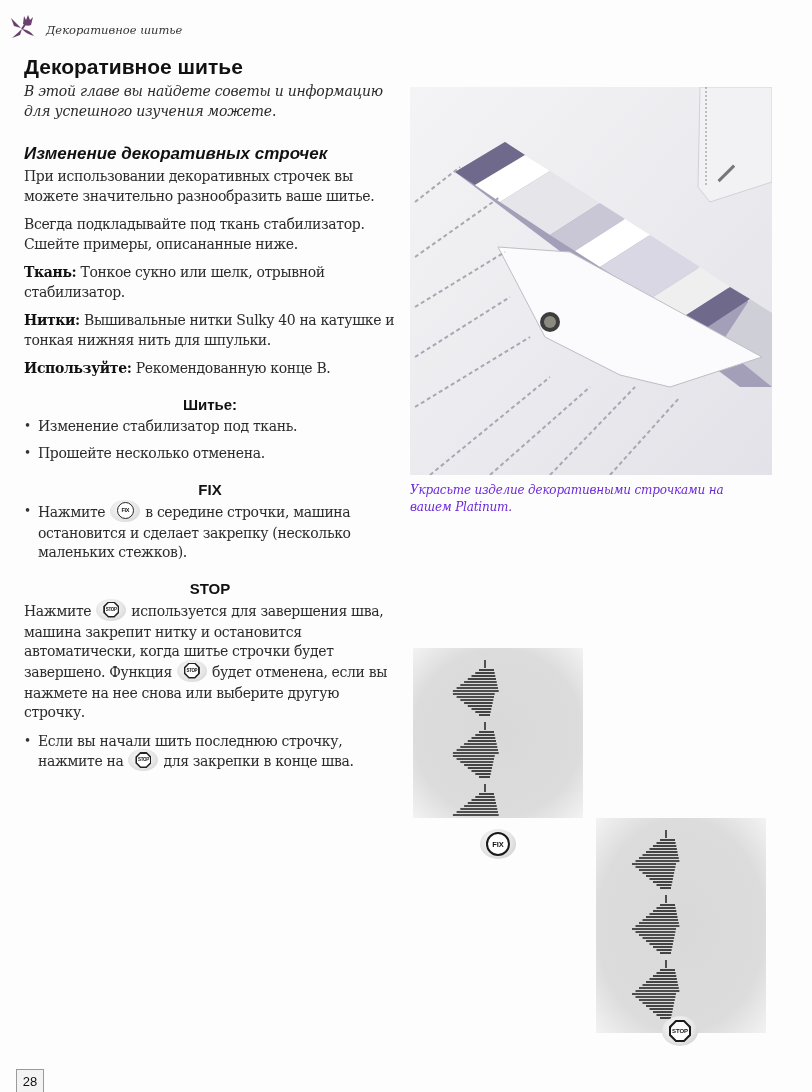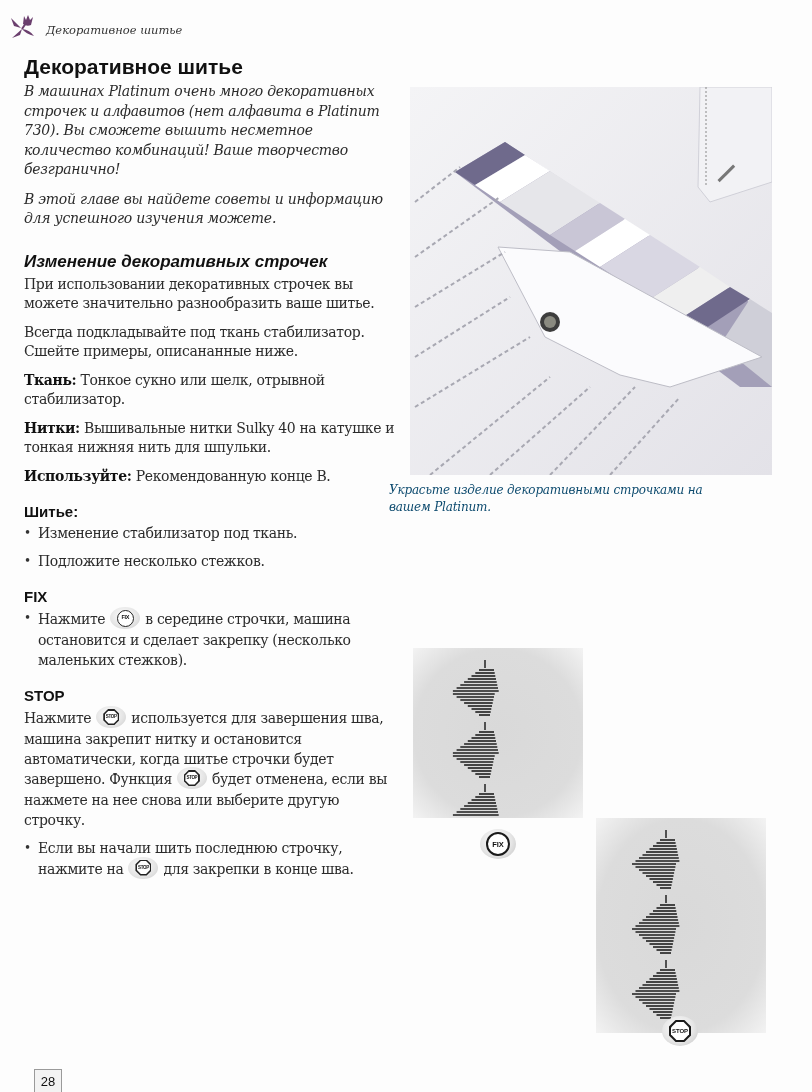--- a/index.html
+++ b/index.html
@@ -12,93 +12,92 @@
 
   
   .running-head { left: 8px; top: 14px; display: flex; align-items: center; gap: 8px; }
   .running-head .rh-text { font-style: italic; font-size: 11.5px; color: #333; font-family: "DejaVu Serif", serif; }
 
   
   .left-col { left: 24px; top: 54px; width: 372px; }
   h1 { margin: 0; font-family: "Liberation Sans", sans-serif; font-weight: bold; font-size: 21px; color: #111; line-height: 26px; }
   .intro { font-style: italic; font-size: 14px; line-height: 19.5px; margin: 2px 0 10px 0; color: #2b2b2b; font-family: "DejaVu Serif", serif; letter-spacing: -0.25px; }
   h2 { margin: 22px 0 2px 0; font-family: "Liberation Sans", sans-serif; font-weight: bold; font-size: 17px; color: #111; line-height: 22px; font-style: italic; }
-  h3 { margin: 16px 0 2px 0; font-family: "Liberation Sans", sans-serif; font-weight: bold; font-size: 15px; color: #111; line-height: 20px; }
+  h3 { margin: 16px 0 2px 0; font-family: "Liberation Sans", sans-serif; font-weight: bold; font-size: 15px; color: #111; line-height: 20px; text-align: center; }
   p.body { margin: 0 0 9px 0; font-size: 14px; line-height: 19.5px; letter-spacing: -0.35px; font-family: "DejaVu Serif", serif; color: #2b2b2b; }
   p.body b { color: #111; }
   ul.bullets { list-style: none; margin: 0 0 8px 0; padding: 0; }
   ul.bullets li { position: relative; padding-left: 14px; font-size: 14px; line-height: 19.5px; letter-spacing: -0.35px; margin-bottom: 8px; color: #2b2b2b; }
   ul.bullets li::before { content: "•"; position: absolute; left: 0; top: 0; font-size: 12px; color: #333; }
 
   
   .mbtn {
     display: inline-flex; align-items: center; justify-content: center;
     width: 30px; height: 22px; border-radius: 50%;
     background: radial-gradient(ellipse at 45% 40%, #ffffff 0%, #e4e4e4 60%, #c8c8c8 100%);
     vertical-align: middle; margin: 0 5px; position: relative; top: -2px;
   }
   .mbtn .ring { width: 15px; height: 15px; border: 1.6px solid #222; border-radius: 50%; display: flex; align-items: center; justify-content: center; font-family: "Liberation Sans", sans-serif; font-weight: bold; font-size: 5.5px; color: #111; background: #fff; }
   .mbtn .oct { width: 16px; height: 16px; background: #222; clip-path: polygon(30% 0,70% 0,100% 30%,100% 70%,70% 100%,30% 100%,0 70%,0 30%); display:flex; align-items:center; justify-content:center; }
   .mbtn .oct span { width: 13px; height: 13px; background: #fff; clip-path: polygon(30% 0,70% 0,100% 30%,100% 70%,70% 100%,30% 100%,0 70%,0 30%); display:flex; align-items:center; justify-content:center; font-family: "Liberation Sans", sans-serif; font-weight: bold; font-size: 4.5px; color:#111; }
 
   
   .photo { left: 410px; top: 87px; width: 362px; height: 388px; overflow: hidden; background: #ecebef; }
-  .caption { left: 389px; top: 482px; width: 350px; font-style: italic; font-size: 12px; line-height: 17px; color: #0c4a6e; font-family: "DejaVu Serif", serif; letter-spacing: -0.2px; }
+  .caption { left: 410px; top: 482px; width: 350px; font-style: italic; font-size: 12px; line-height: 17px; color: #6d28d9; font-family: "DejaVu Serif", serif; letter-spacing: -0.2px; }
 
   
   .stitch-panel { background: radial-gradient(ellipse at center, #d9d9d9 0%, #dcdcdc 70%, #f3f3f3 100%); }
   .panel-fix { left: 413px; top: 648px; width: 170px; height: 170px; }
   .panel-stop { left: 596px; top: 818px; width: 170px; height: 215px; }
   .big-btn {
     width: 36px; height: 30px; border-radius: 50%;
     background: radial-gradient(ellipse at 45% 40%, #ffffff 0%, #e6e6e6 55%, #bfbfbf 100%);
     display: flex; align-items: center; justify-content: center;
   }
   .big-btn .ring { width: 20px; height: 20px; border: 2px solid #1a1a1a; border-radius: 50%; background:#fff; display:flex; align-items:center; justify-content:center; font-family: "Liberation Sans", sans-serif; font-weight:bold; font-size:7.5px; color:#111; }
   .big-btn .oct { width: 22px; height: 22px; background:#1a1a1a; clip-path: polygon(30% 0,70% 0,100% 30%,100% 70%,70% 100%,30% 100%,0 70%,0 30%); display:flex; align-items:center; justify-content:center; }
   .big-btn .oct span { width: 18px; height: 18px; background:#fff; clip-path: polygon(30% 0,70% 0,100% 30%,100% 70%,70% 100%,30% 100%,0 70%,0 30%); display:flex; align-items:center; justify-content:center; font-family:"Liberation Sans", sans-serif; font-weight:bold; font-size:6px; color:#111; }
   .btn-fix-illus { left: 480px; top: 829px; }
   .btn-stop-illus { left: 662px; top: 1016px; }
 
   
-  .page-num { left: 34px; top: 1069px; width: 26px; height: 22px; border: 1px solid #9a9a9a; border-bottom: none; background: #f3f3f3; font-family: "Liberation Sans", sans-serif; font-size: 13px; color: #111; display:flex; align-items:center; justify-content:center; }
+  .page-num { left: 16px; top: 1069px; width: 26px; height: 22px; border: 1px solid #9a9a9a; border-bottom: none; background: #f3f3f3; font-family: "Liberation Sans", sans-serif; font-size: 13px; color: #111; display:flex; align-items:center; justify-content:center; }
 </style>
 </head>
 <body>
 
 <div class="abs running-head">
   <span>
     <svg width="30" height="28" viewBox="0 0 30 28">
       <path d="M3 4 L13 14 L6 12 Z" fill="#6b3f6e"></path>
       <path d="M4 24 L14 15 L12 21 Z" fill="#6b3f6e"></path>
       <path d="M14 15 Q18 20 26 22 Q22 16 14 15Z" fill="#6b3f6e"></path>
       <path d="M14 15 L18 9" stroke="#6b3f6e" stroke-width="2"></path>
       <path d="M15 10 L16 2 L18 6 L20 1 L22 6 L25 3 L23 11 Q19 13 15 10Z" fill="#6b3f6e"></path>
     </svg>
   </span>
   <span class="rh-text">Декоративное шитье</span>
 </div>
 
 <div class="abs left-col">
   <h1>Декоративное шитье</h1>
-  <p class="intro">В машинах Platinum очень много декоративных строчек и алфавитов (нет алфавита в Platinum 730). Вы сможете вышить несметное количество комбинаций! Ваше творчество безгранично!</p>
   <p class="intro">В этой главе вы найдете советы и информацию для успешного изучения можете.</p>
 
   <h2>Изменение декоративных строчек</h2>
   <p class="body">При использовании декоративных строчек вы можете значительно разнообразить ваше шитье.</p>
   <p class="body">Всегда подкладывайте под ткань стабилизатор. Сшейте примеры,  описананные ниже.</p>
 
   <p class="body"><b>Ткань:</b> <span>Тонкое сукно или шелк, отрывной стабилизатор.</span></p>
   <p class="body"><b>Нитки:</b> <span>Вышивальные нитки Sulky 40 на катушке и тонкая нижняя нить для шпульки.</span></p>
   <p class="body"><b>Используйте:</b> <span>Рекомендованную конце B.</span></p>
 
   <h3>Шитье:</h3>
   <ul class="bullets">
     <li>Изменение стабилизатор под ткань.</li>
-    <li>Подложите несколько стежков.</li>
+    <li>Прошейте несколько отменена.</li>
   </ul>
 
   <h3>FIX</h3>
   <ul class="bullets">
     <li>
       <span>Нажмите</span><span class="mbtn">
           <span class="ring">FIX</span>
         </span><span>в середине строчки, машина остановится и сделает закрепку (несколько маленьких стежков).</span>
     </li>
   </ul>

